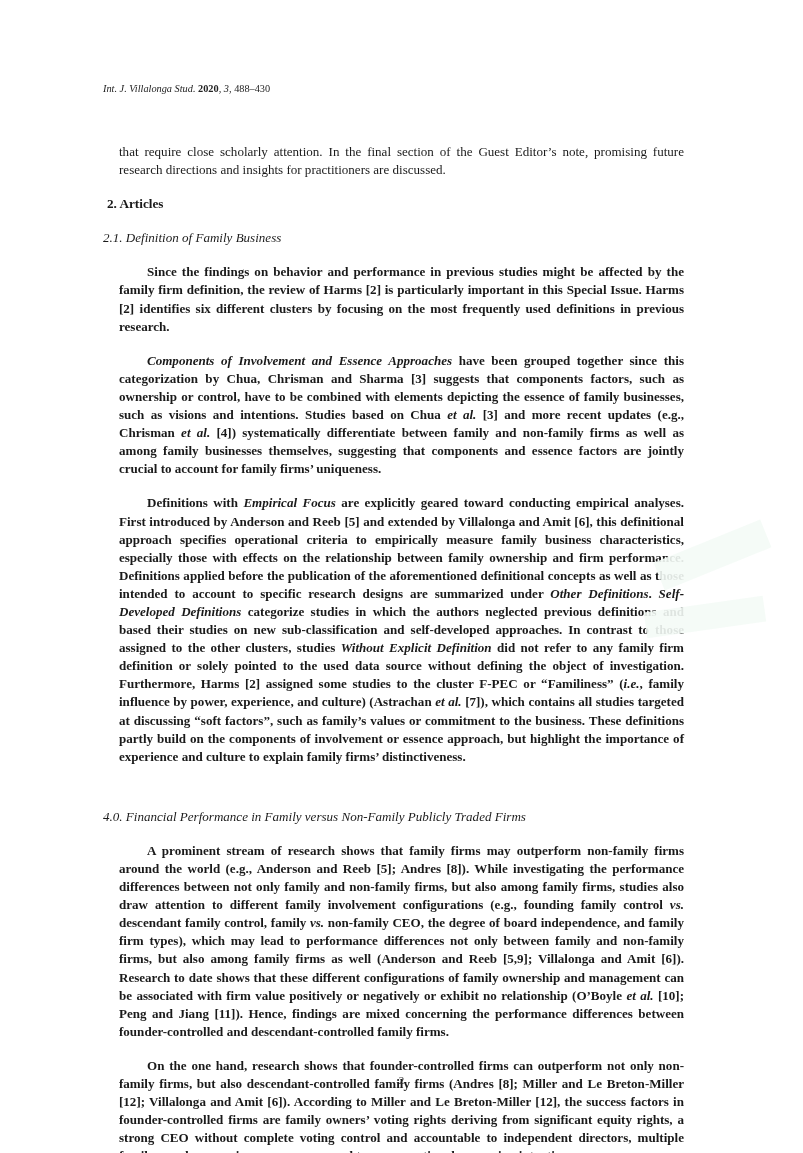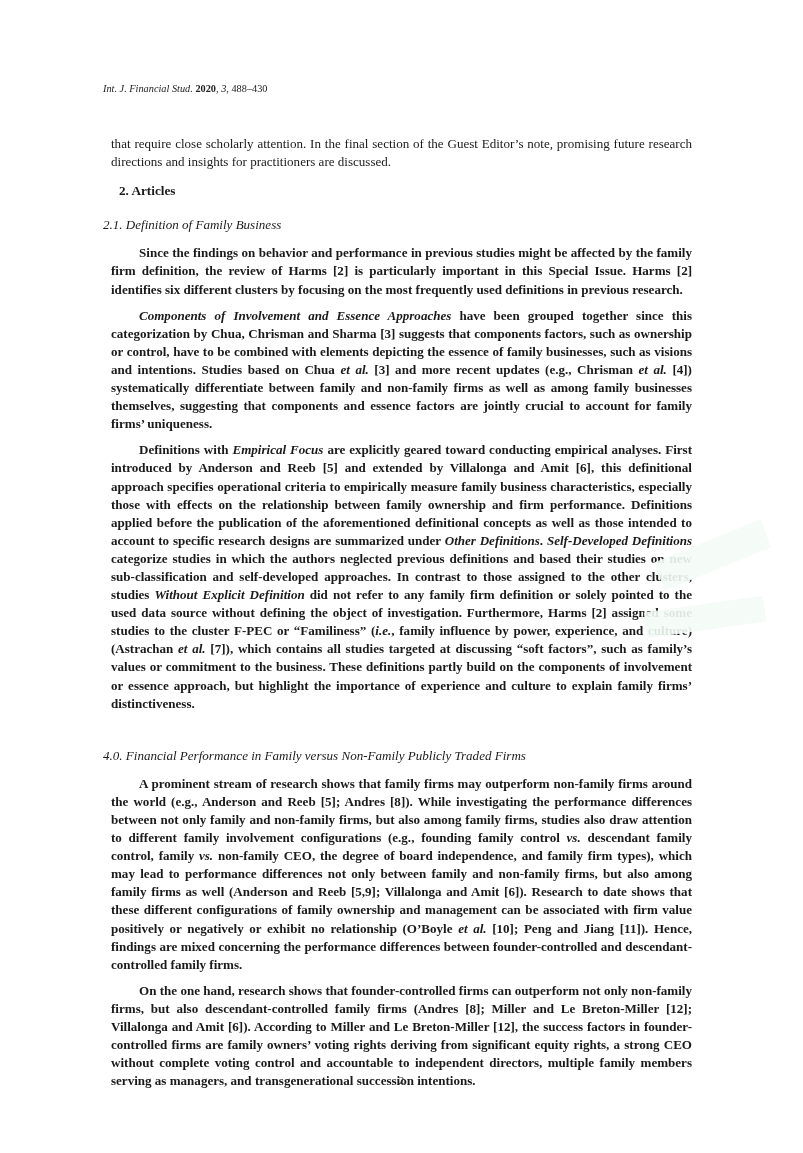--- a/index.html
+++ b/index.html
@@ -11,24 +11,24 @@
     }
     .running-head {
       position: absolute; left: 103px; top: 83px;
       font-size: 10.3px; color: #222;
     }
     .running-head i { font-style: italic; }
     .content {
       position: absolute; left: 103px; top: 127px; width: 597px;
       font-size: 13.05px; line-height: 18.1px; text-align: justify;
     }
-    .content p { margin: 8px; text-indent: 0; }
+    .content p { margin: 16px; text-indent: 0; }
     .content p.ind { text-indent: 28px; font-weight: bold; }
     .section-head {
-      font-weight: bold; font-size: 13.2px; margin: 11px 0 11px 16px;
+      font-weight: bold; font-size: 13.2px; margin: 11px 0 11px 4px;
     }
     .subsection-head {
       font-style: italic; font-size: 13.05px; margin: 16px 0 10px 0;
     }
     .gap { height: 10px; }
     .page-number {
       position: absolute; left: 0; width: 803px; top: 1074px;
       text-align: center; font-size: 11px; color: #333;
     }
     .watermark {
@@ -36,21 +36,21 @@
     }
     .wm1 { left: 655px; top: 540px; width: 115px; height: 30px; transform: rotate(-22deg); }
     .wm2 { left: 645px; top: 604px; width: 120px; height: 26px; transform: rotate(-8deg); }
   </style>
 </head>
 <body>
 
 <div class="page">
 
   <div class="running-head">
-    <i>Int. J. Financial Stud.</i>
+    <i>Int. J. Villalonga Stud.</i>
     <b>2020</b><span>, </span><i>3</i><span>, </span><span>488–430</span>
   </div>
 
   <div class="content">
 
     <p>that require close scholarly attention. In the final section of the Guest Editor’s note, promising future research directions and insights for practitioners are discussed.</p>
 
     <div class="section-head">2. Articles</div>
 
     <div class="subsection-head">2.1. Definition of Family Business</div>

